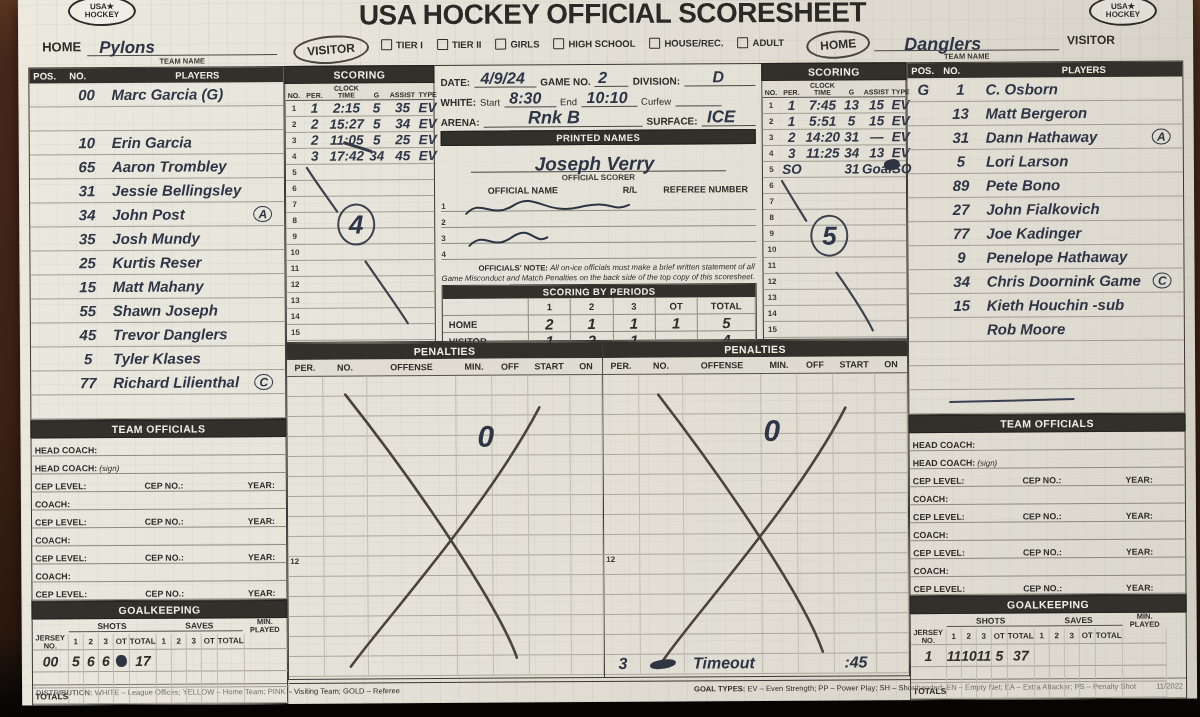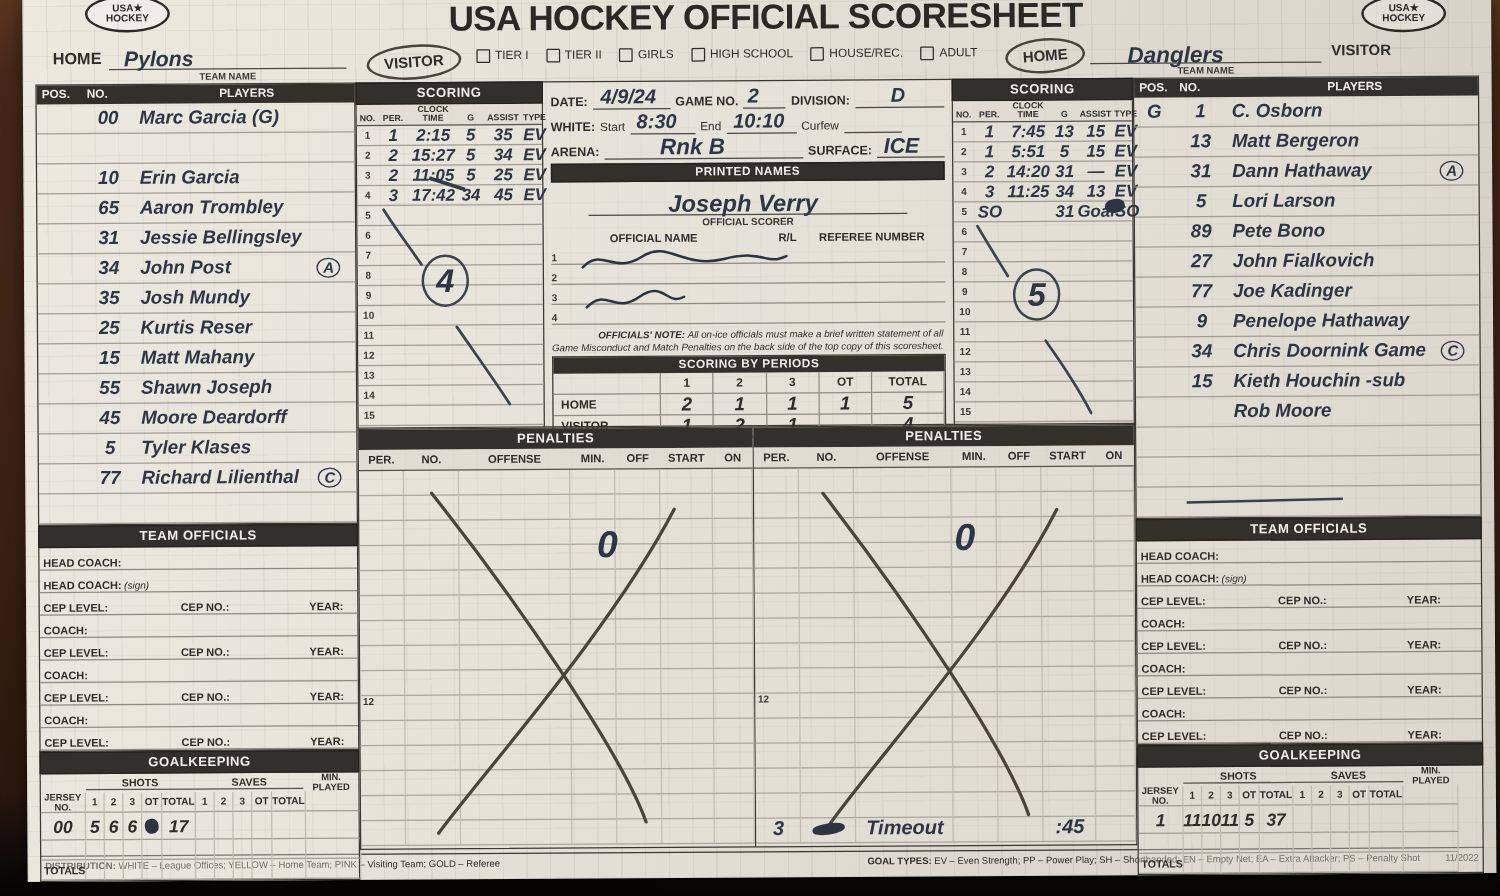--- a/index.html
+++ b/index.html
@@ -24,21 +24,21 @@
     display:flex;flex-direction:column;align-items:center;justify-content:center;
     font-weight:800;font-size:8px;line-height:8px;color:#2c2a26;background:rgba(255,255,255,.25);flex:0 0 auto;}
   .logo.cut{margin-top:-12px;margin-left:40px;}
   .title{flex:1;text-align:center;font-weight:800;font-size:28px;letter-spacing:-.5px;color:#2b2926;}
   .teamline{display:flex;align-items:flex-start;height:30px;margin-top:2px;font-size:11px;color:#2f2d29;}
   .tl-lbl{font-weight:800;font-size:13px;margin:4px 6px 0 14px;}
   .uline{border-bottom:1.5px solid #4a4843;position:relative;height:18px;}
   .cap{font-size:7.5px;font-weight:700;text-align:center;color:#3a3834;margin-top:1px;}
   .circled{border:2px solid #4a443c;border-radius:50%;padding:5px 12px;font-weight:800;font-size:12px;transform:rotate(-4deg);background:transparent;}
   .cbrow{display:flex;gap:14px;margin:6px 10px 0 12px;align-items:center;}
-  .cb{display:flex;align-items:center;gap:4px;font-weight:400;font-size:9.5px;white-space:nowrap;}
+  .cb{display:flex;align-items:center;gap:4px;font-weight:700;font-size:9.5px;white-space:nowrap;}
   .box{width:9px;height:9px;border:1.5px solid #2f2d29;display:inline-block;border-radius:1px;background:transparent;}
   .hw{font-style:italic;font-weight:600;color:#2e3546;font-size:15px;line-height:1;}
   .main{display:flex;margin-top:2px;height:614px;}
   .colL{width:256px;flex:0 0 auto;}
   .colM{width:622px;flex:0 0 auto;display:flex;flex-direction:column;}
   .colR{width:277px;flex:0 0 auto;}
   .bar{background:#32302b;color:#efece4;font-weight:800;font-size:10.5px;text-align:center;letter-spacing:.4px;padding:2px 0;border:1px solid #23211e;}
   .tbl{border:1.5px solid #3a3833;border-top:none;background:rgba(236,233,223,.35);}
   
   .ros-h{display:grid;grid-template-columns:36px 42px 1fr;background:#32302b;color:#efece4;font-weight:800;font-size:9.5px;padding:2px 0;}
@@ -65,25 +65,25 @@
   .center{width:327px;flex:0 0 auto;border:1.5px solid #3a3833;border-left:none;border-right:none;padding:2px 6px;box-sizing:border-box;background:rgba(232,229,219,.5);}
   .fline{display:flex;align-items:flex-end;height:20px;font-weight:800;font-size:10px;color:#2f2d29;gap:4px;}
   .fline .u{flex:1;border-bottom:1.2px solid #4a4843;position:relative;height:16px;}
   .fline .hw{position:absolute;left:10%;bottom:0;font-size:16px;white-space:nowrap;}
   .fline .lt{font-weight:400;font-size:9.5px;}
   .pn-scorer{position:relative;height:26px;margin:0 30px;border-bottom:1px solid #4a4843;}
   .pn-scorer .hw{position:absolute;left:25%;bottom:-2px;font-size:19px;white-space:nowrap;}
   .off-h{display:flex;font-weight:800;font-size:9px;color:#2f2d29;margin-top:3px;}
   .off-h .c1{width:52%;text-align:center;}
   .off-h .c2{width:16%;text-align:center;}
-  .off-h .c3{width:32%;text-align:left;}
+  .off-h .c3{width:32%;text-align:center;}
   .off-row{display:flex;align-items:flex-end;height:15px;border-bottom:1px solid #8e8b80;font-size:8px;font-weight:700;color:#3a3834;position:relative;}
   .off-row .n{width:12px;}
   .note{font-size:7.8px;color:#2f2d29;margin:4px 0 2px 0;line-height:1.25;}
-  .note b{font-style:italic;padding-left:37px;}
+  .note b{padding-left:37px;}
   .note span{font-style:italic;}
   .sbp{margin-top:2px;border:1.5px solid #3a3833;}
   .sbp-grid{display:grid;grid-template-columns:86px repeat(4,1fr) 58px;}
   .sbp-grid>div{border-bottom:1px solid #8e8b80;border-right:1px solid #8e8b80;height:16px;display:flex;align-items:center;justify-content:center;font-weight:800;font-size:9.5px;color:#2f2d29;position:relative;}
   .sbp-grid>div.lab{justify-content:flex-start;padding-left:6px;}
   .sbp-grid .hw{font-size:15px;}
   
   .pen{border:1.5px solid #3a3833;position:relative;box-sizing:border-box;background:rgba(232,229,219,.35);}
   .pen-h{display:grid;grid-template-columns:36px 44px 1fr 36px 36px 42px 32px;font-weight:800;font-size:9px;color:#2f2d29;border-bottom:1px solid #55534d;background:rgba(220,217,207,.6);}
   .pen-h span{text-align:center;padding:3px 0;}
@@ -257,21 +257,21 @@
             <span class="hw"></span>
             <span class="rno hw">55</span>
             <span class="rnm">
                 <span class="hw">Shawn Joseph</span>
               </span>
           </div>
             <div class="rrow">
             <span class="hw"></span>
             <span class="rno hw">45</span>
             <span class="rnm">
-                <span class="hw">Moore Deardorff</span>
+                <span class="hw">Trevor Danglers</span>
               </span>
           </div>
             <div class="rrow">
             <span class="hw"></span>
             <span class="rno hw">5</span>
             <span class="rnm">
                 <span class="hw">Tyler Klases</span>
               </span>
           </div>
             <div class="rrow">

